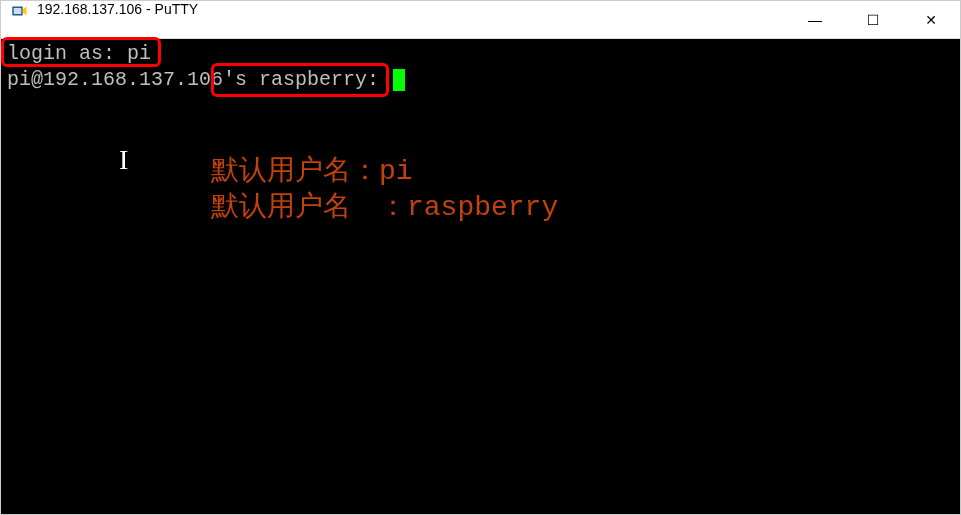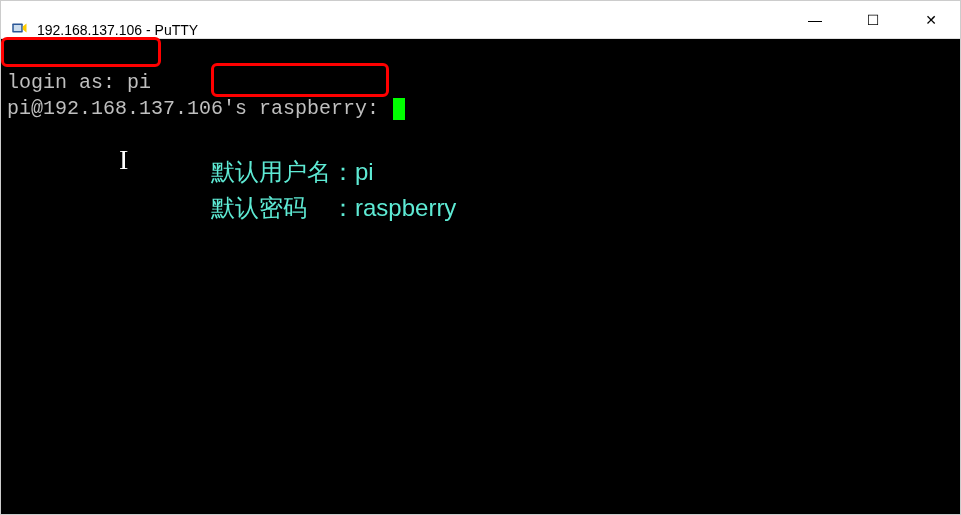--- a/index.html
+++ b/index.html
@@ -15,21 +15,21 @@
       height: 515px;
       background: #fff;
       display: flex;
       flex-direction: column;
       border: 1px solid #ccc;
     }
     .titlebar {
       height: 38px;
       background: #ffffff;
       display: flex;
-      align-items: flex-end;
+      align-items: flex-start;
       padding-left: 8px;
       border-bottom: 1px solid #e0e0e0;
     }
     .titlebar-icon {
       width: 20px;
       height: 20px;
       margin-right: 8px;
       display: flex;
       align-items: center;
       justify-content: center;
@@ -59,21 +59,20 @@
       background: #000000;
       position: relative;
       font-family: "Courier New", monospace;
       font-size: 20px;
       line-height: 26px;
       color: #c0c0c0;
     }
     .term-line {
       position: absolute;
       white-space: pre;
-      margin-top: 29px;
     }
     .line1 { top: 2px; left: 6px; }
     .line2 { top: 28px; left: 6px; }
     .grey-text { color: #bfbfbf; }
     .highlight-box {
       position: absolute;
       border: 3px solid #ff0000;
       border-radius: 6px;
       pointer-events: none;
     }
@@ -90,23 +89,23 @@
     .text-cursor {
       position: absolute;
       top: 108px;
       left: 118px;
       color: #ffffff;
       font-size: 28px;
       font-family: serif;
     }
     .annotation {
       position: absolute;
-      font-family: Liberation Sans, sans-serif;
-      font-size: 24px;
-      color: #5eead4;
+      font-family: Liberation Mono, monospace;
+      font-size: 28px;
+      color: #c2410c;
       white-space: pre;
     }
     .anno1 { top: 120px; left: 210px; }
     .anno2 { top: 156px; left: 210px; }
   </style>
 </head>
 <body>
 
 <div class="window">
   <div class="titlebar">
@@ -134,15 +133,15 @@
   <div class="terminal">
     <div class="term-line line1"><span class="grey-text">login as: </span><span class="grey-text">pi</span></div>
     <div class="term-line line2"><span class="grey-text">pi@192.168.137.106's </span><span class="grey-text">raspberry: </span><span class="cursor-block"></span></div>
 
     <div class="highlight-box hl1"></div>
     <div class="highlight-box hl2"></div>
 
     <div class="text-cursor">I</div>
 
     <div class="annotation anno1"><span>默认用户名：</span><span>pi</span></div>
-    <div class="annotation anno2"><span>默认密码　：</span><span>raspberry</span></div>
+    <div class="annotation anno2"><span>默认用户名　：</span><span>raspberry</span></div>
   </div>
 </div>
 
 </body></html>

